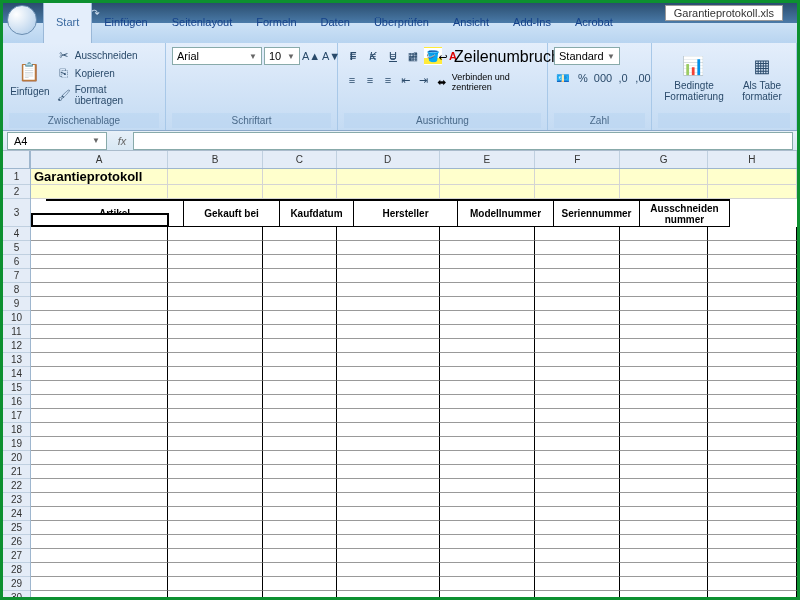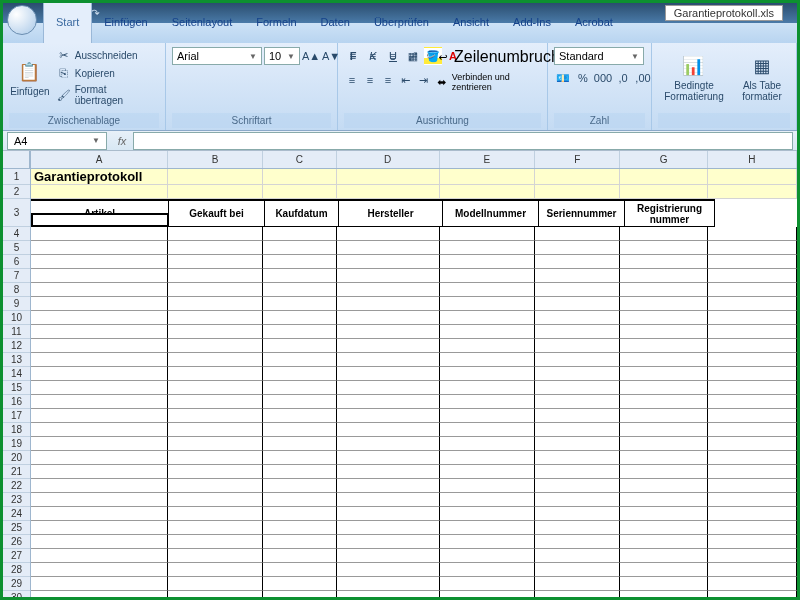--- a/index.html
+++ b/index.html
@@ -25,42 +25,42 @@
 .small-btns { display: flex; flex-direction: column; gap: 2px; font-size: 10px; color: #2a4a6a; }
 .small-btn { display: flex; align-items: center; gap: 4px; padding: 1px 2px; }
 .small-btn .ico { width: 14px; height: 14px; font-size: 11px; display: flex; align-items: center; justify-content: center; }
 
 .font-row { display: flex; gap: 2px; margin-bottom: 4px; }
 .font-name { width: 90px; height: 18px; background: #fff; border: 1px solid #8aa; font-size: 11px; padding: 0 4px; display: flex; align-items: center; justify-content: space-between; }
 .font-size { width: 36px; height: 18px; background: #fff; border: 1px solid #8aa; font-size: 11px; padding: 0 4px; display: flex; align-items: center; justify-content: space-between; }
 .btn-sq { width: 18px; height: 18px; border: 1px solid transparent; display: flex; align-items: center; justify-content: center; font-size: 11px; color: #2a4a6a; }
 
 .align-grid { display: flex; gap: 2px; }
-.number-fmt { width: 90px; height: 18px; background: #fff; border: 1px solid #8aa; font-size: 11px; padding: 0 4px; display: flex; align-items: center; justify-content: space-between; }
+.number-fmt { width: 66px; height: 18px; background: #fff; border: 1px solid #8aa; font-size: 11px; padding: 0 4px; display: flex; align-items: center; justify-content: space-between; }
 
 .name-fx-bar { height: 20px; background: linear-gradient(#e8f0f8,#d8e8f4); border-bottom: 1px solid #abc; display: flex; align-items: center; font-size: 11px; }
 .name-box { width: 100px; height: 18px; background: #fff; border: 1px solid #8aa; margin: 0 4px; padding: 0 6px; display: flex; align-items: center; justify-content: space-between; }
 .fx-label { width: 22px; text-align: center; font-style: italic; color: #666; }
 .fx-input { flex: 1; height: 18px; background: #fff; border: 1px solid #8aa; margin-right: 4px; }
 
 .grid-area { position: absolute; top: 148px; left: 0; right: 0; bottom: 0; overflow: hidden; background: #fff; display: flex; }
 .row-headers { width: 28px; background: #e4ecf7; border-right: 1px solid #9eb6ce; }
 .corner { height: 18px; background: #e4ecf7; border-bottom: 1px solid #9eb6ce; border-right: 1px solid #9eb6ce; }
 .rowhdr { height: 14px; border-bottom: 1px solid #c0d0e0; font-size: 10px; color: #333; display: flex; align-items: center; justify-content: center; background: #e4ecf7; }
 .rowhdr.hi { height: 16px; }
 .rowhdr.hdr3 { height: 28px; }
 
 .cols-and-cells { flex: 1; overflow: hidden; }
 .col-headers { height: 18px; display: flex; background: #e4ecf7; border-bottom: 1px solid #9eb6ce; }
 .colhdr { border-right: 1px solid #c0d0e0; font-size: 10px; color: #333; display: flex; align-items: center; justify-content: center; background: #e4ecf7; }
 
 .cells { }
 .row { display: flex; height: 14px; }
 .row.r1 { height: 16px; }
-.row.r3 { height: 28px; }
+.row.r3 { height: 28px; padding-left: 15px; }
 .cell { border-right: 1px solid #d4d4d4; border-bottom: 1px solid #d4d4d4; font-size: 10px; display: flex; align-items: center; padding: 0 3px; overflow: hidden; white-space: nowrap; }
 .row.r1 .cell, .row.r2 .cell { background: #ffffcc; }
 .row.r1 .cell:first-child { font-weight: bold; font-size: 13px; color: #000; }
 .row.r3 .cell { background: #fff; font-weight: bold; font-size: 10px; text-align: center; justify-content: center; border-right: 1px solid #000; border-top: 2px solid #000; border-bottom: 1px solid #000; line-height: 1.1; white-space: normal; }
 .row.data .cell { border-right: 1px solid #000; border-bottom: 1px solid #999; }
 
 .wA { width: 138px; } .wB { width: 96px; } .wC { width: 74px; } .wD { width: 104px; }
 .wE { width: 96px; } .wF { width: 86px; } .wG { width: 88px; } .wH { width: 90px; }
 
 .selected-cell { position: absolute; border: 2px solid #000; background: #fff; pointer-events: none; }
@@ -289,21 +289,21 @@
           <div class="cell wG"></div>
           <div class="cell wH"></div>
         </div>
         <div class="row r3">
           <div class="cell wA">Artikel</div>
           <div class="cell wB">Gekauft bei</div>
           <div class="cell wC">Kaufdatum</div>
           <div class="cell wD">Hersteller</div>
           <div class="cell wE">Modellnummer</div>
           <div class="cell wF">Seriennummer</div>
-          <div class="cell wH">Registrierung nummer</div>
+          <div class="cell wH">Ausschneiden nummer</div>
         </div>
         <div class="row data">
           <div class="cell wA"></div>
           <div class="cell wB"></div>
           <div class="cell wC"></div>
           <div class="cell wD"></div>
           <div class="cell wE"></div>
           <div class="cell wF"></div>
           <div class="cell wG"></div>
           <div class="cell wH"></div>

